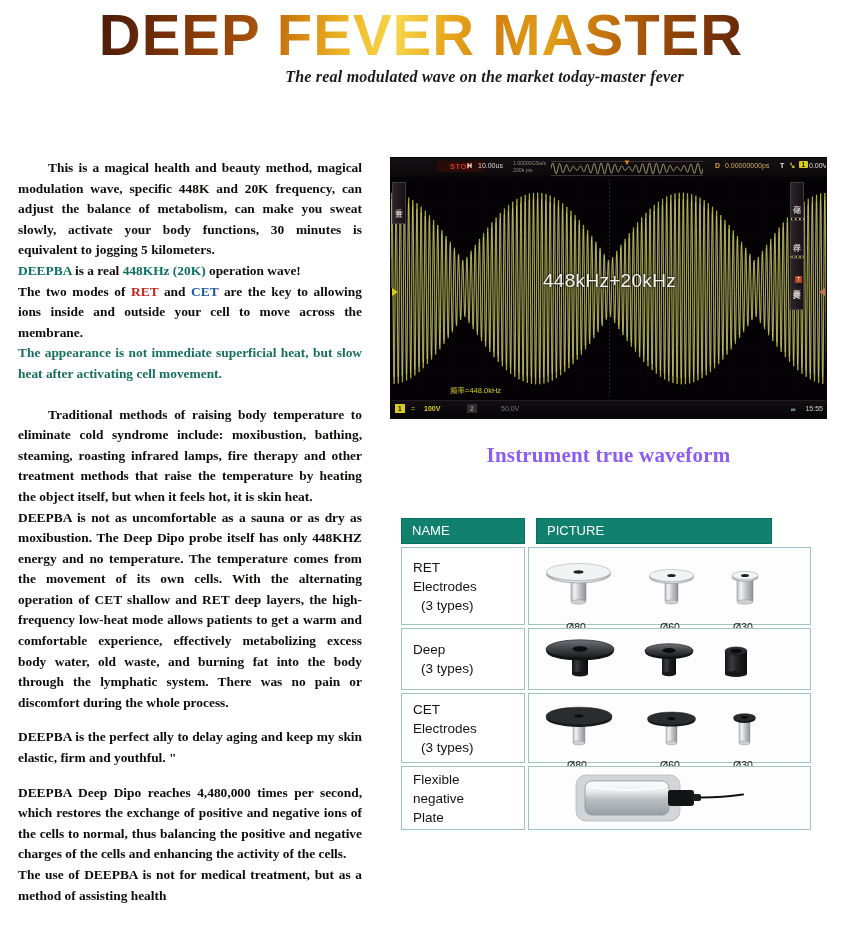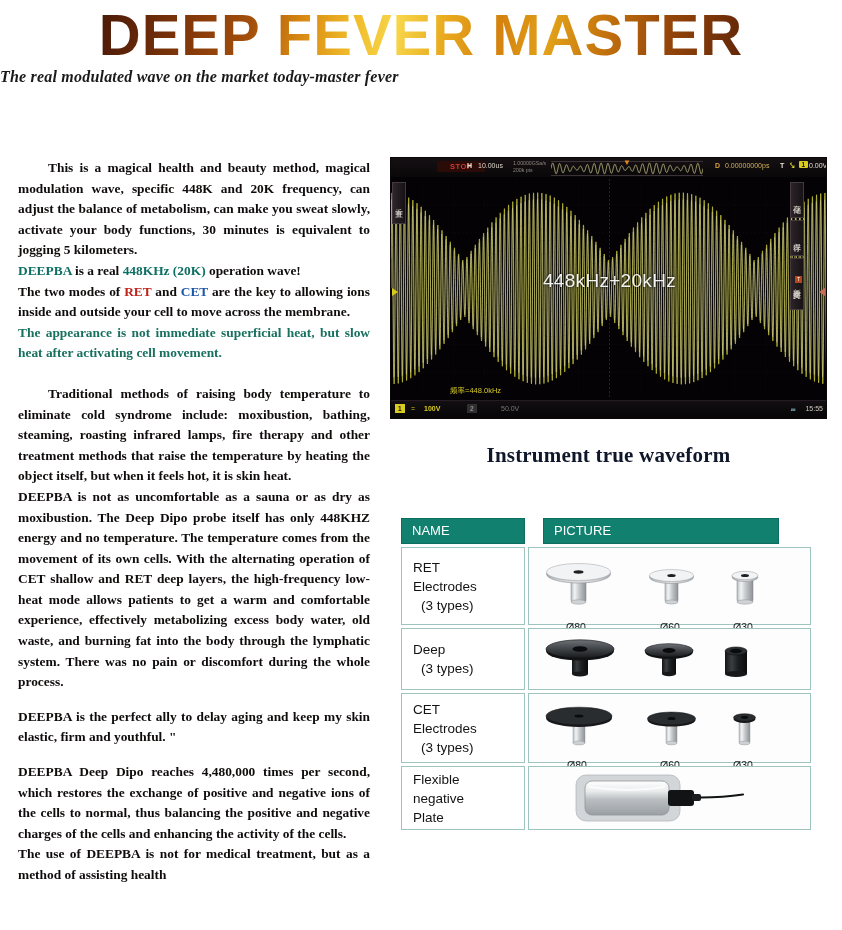--- a/index.html
+++ b/index.html
@@ -52,21 +52,21 @@
         #2a0c07 100%);
     -webkit-background-clip: text;
     background-clip: text;
     color: transparent;
     -webkit-text-fill-color: transparent;
   }
   #banner-subtitle {
     position: absolute;
     left: 0; top: 68px;
     width: 684px;
-    text-align: left;
+    text-align: right;
     font-family: "Liberation Serif", serif;
     font-weight: bold;
     font-style: italic;
     font-size: 16px;
     color: #1a1a1a;
     letter-spacing: .2px;
   }
 
   
   #left-col {
@@ -75,21 +75,21 @@
     top: 158px;
     width: 356px;
   }
   .para {
     font-family: "Liberation Serif", serif;
     font-weight: bold;
     font-size: 13.4px;
     line-height: 20.6px;
     text-align: justify;
     color: #100c0c;
-    margin: 0 4px 0 0;
+    margin: 0 12px 0 0;
     hyphens: none;
   }
   .para.indent { text-indent: 30px; }
   .gap-md { height: 14px; }
   .gap-lg { height: 20px; }
   .t-teal  { color: #0f6f63; }
   .t-red   { color: #c0241c; }
   .t-blue  { color: #1e56a8; }
   .t-green { color: #18705f; }
 
@@ -255,31 +255,31 @@
 
   
   #scope-caption {
     position: absolute;
     left: 390px; top: 443px;
     width: 437px;
     text-align: center;
     font-family: "Liberation Serif", serif;
     font-weight: bold;
     font-size: 21px;
-    color: #0f172a;
+    color: #8b5cf6;
     letter-spacing: .2px;
   }
 
   
   #product-table {
     position: absolute;
     left: 401px; top: 518px;
     width: 410px;
   }
-  .tbl-head { display: flex; gap: 18px; }
+  .tbl-head { display: flex; gap: 11px; }
   .th {
     background: #11806f;
     color: #ffffff;
     font-family: "Liberation Sans", sans-serif;
     font-size: 13px;
     padding: 4px 0 5px 10px;
     box-sizing: border-box;
     height: 26px;
     border: 1px solid #0d6d5e;
   }

